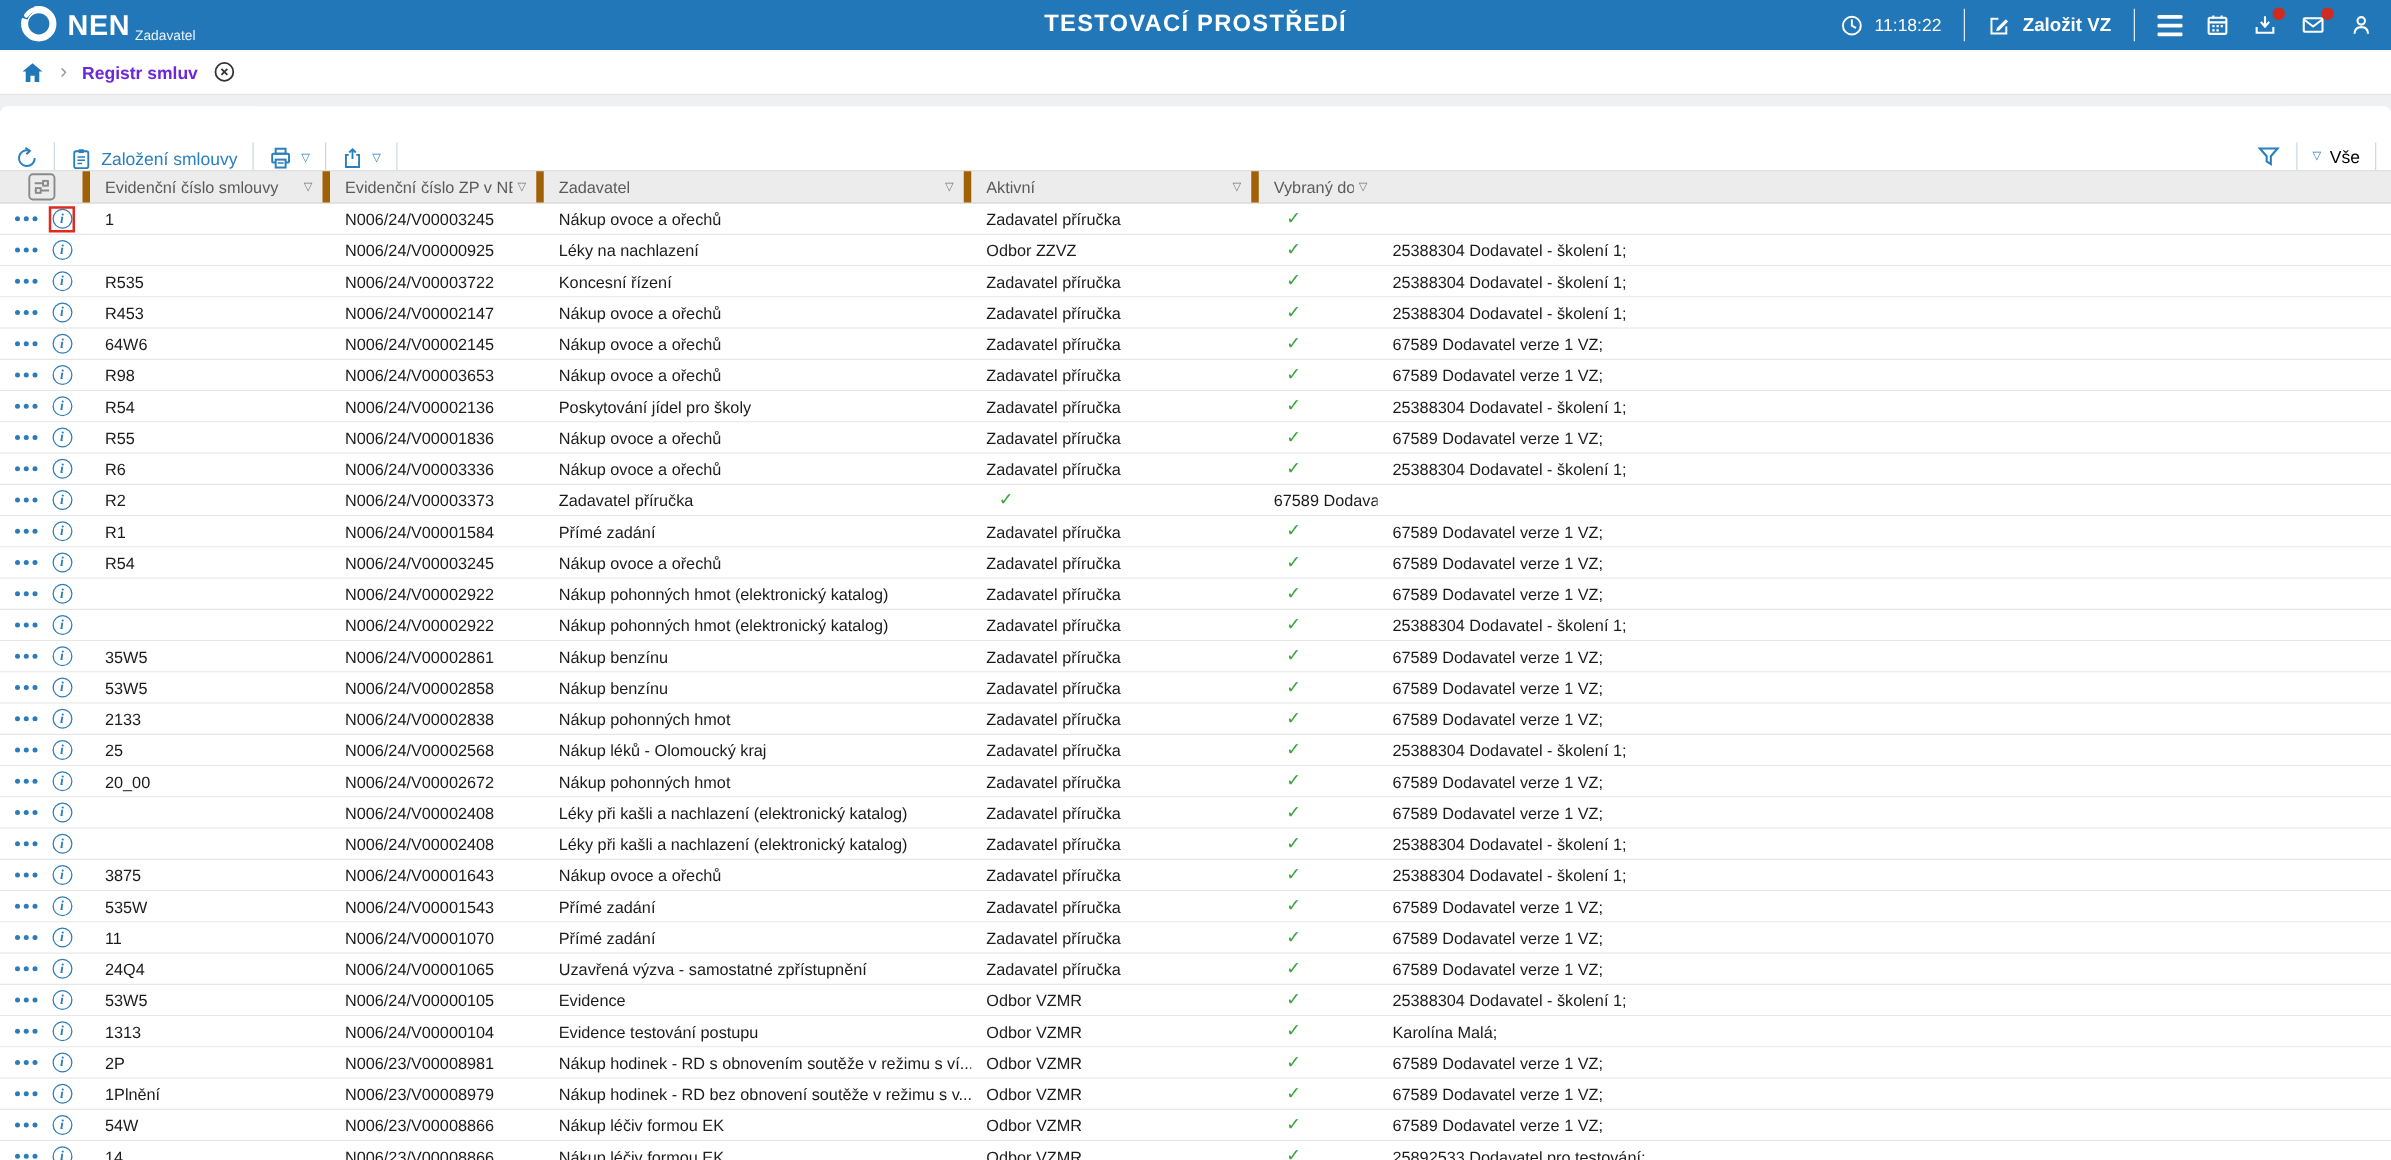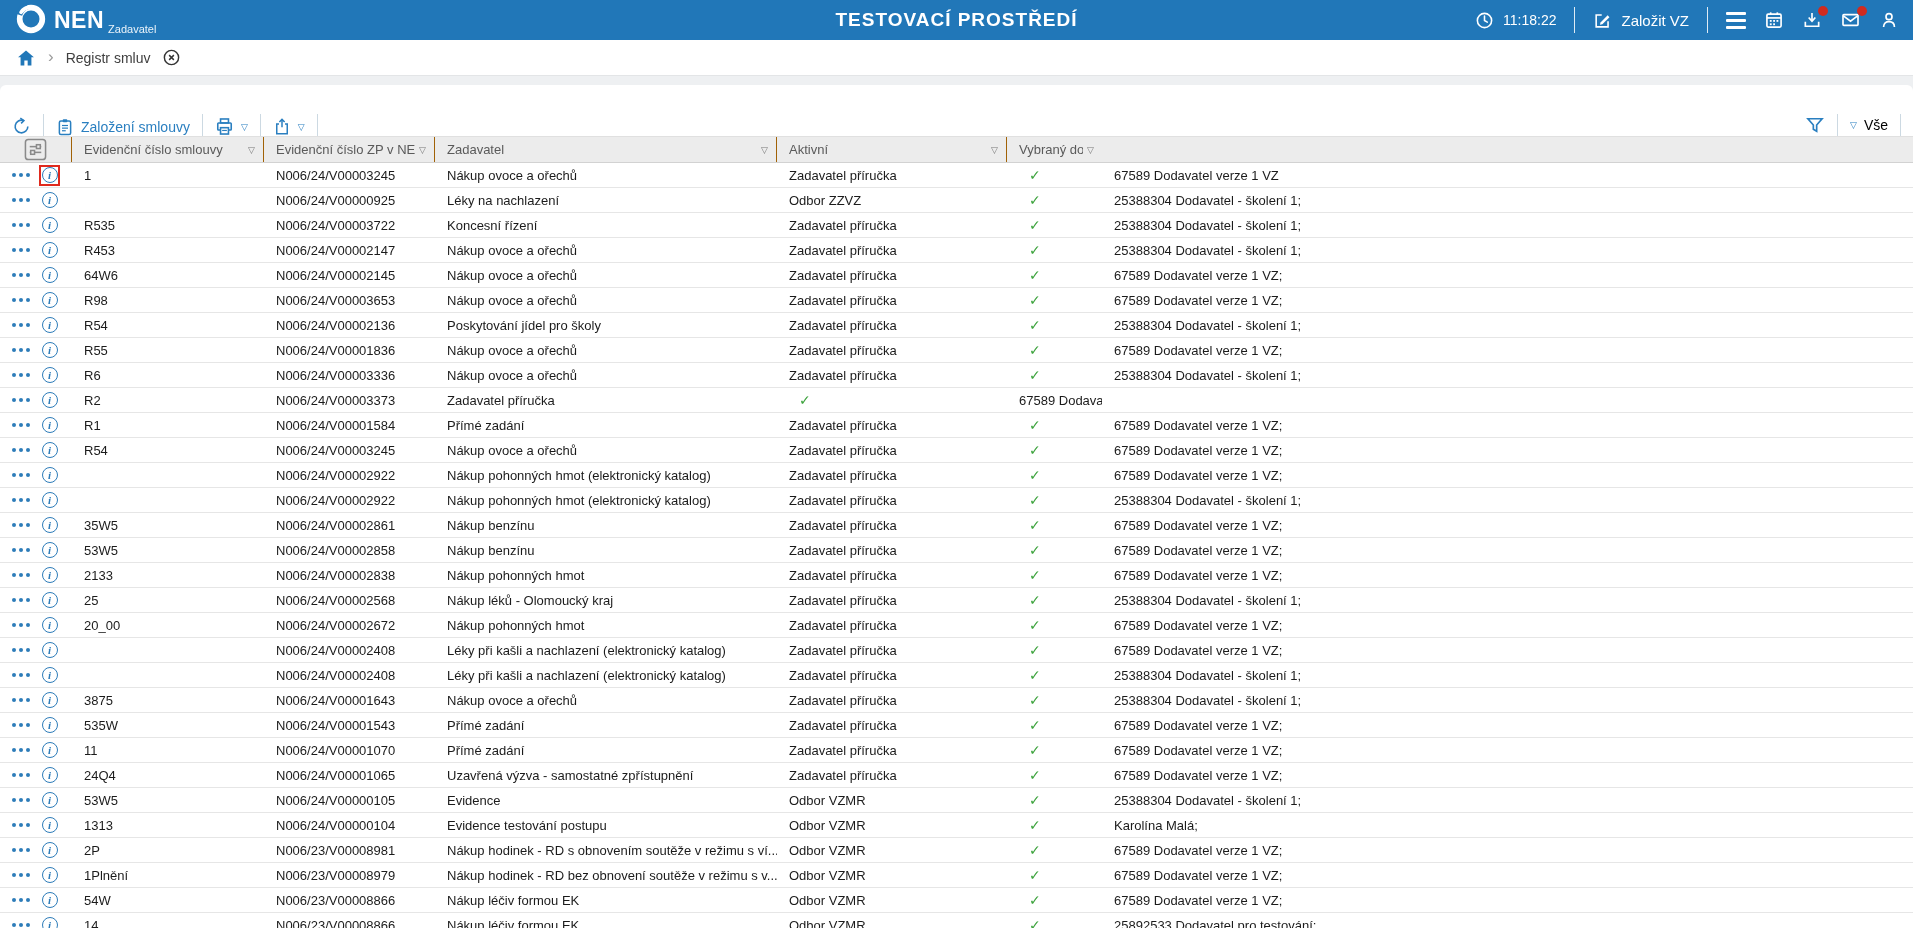--- a/index.html
+++ b/index.html
@@ -9,51 +9,51 @@
   
   .topbar { height:40px; background:#2177b8; display:flex; align-items:center;
     color:#fff; position:relative; padding:0 14px; }
   .logo-wrap { display:flex; align-items:flex-start; gap:6px; }
   .logo-text { font-size:23px; font-weight:bold; letter-spacing:0.5px; line-height:36px;}
   .logo-sub { font-size:11px; color:#eaf3fa; align-self:flex-end; margin:0 0 3px -2px; }
   .env-title { position:absolute; left:0; right:0; text-align:center; font-size:19px;
     font-weight:bold; letter-spacing:1px; pointer-events:none; }
   .topbar-right { margin-left:auto; display:flex; align-items:center; gap:18px; z-index:2; }
   .tb-item { display:flex; align-items:center; gap:9px; font-size:14px; }
-  .tb-strong { font-size:15px; font-weight:normal; }
+  .tb-strong { font-size:15px; font-weight:bold; }
   .tb-divider { width:1px; height:26px; background:rgba(255,255,255,0.85); }
   .icon-badge { position:relative; display:flex; }
   .badge-dot { position:absolute; top:-4px; right:-6px; width:10px; height:10px;
     border-radius:50%; background:#d02b20; }
   .burger { display:flex; flex-direction:column; gap:4px; }
   .burger span { width:20px; height:3px; background:#fff; border-radius:1px; }
 
   
   .breadcrumb { height:36px; background:#fff; display:flex; align-items:center;
     gap:12px; padding:0 16px; border-bottom:1px solid #e3e5e7; }
   .crumb-sep { color:#9a9a9a; font-size:17px; margin-top:-2px; }
-  .crumb-label { font-size:14px; font-weight:normal; color:#404040; }
+  .crumb-label { font-size:14px; font-weight:bold; color:#6d28d9; }
 
   
   .panel { margin-top:9px; background:#fff; border-radius:6px 6px 0 0; height:863px; }
   .toolbar { height:51px; display:flex; align-items:flex-end; padding:0 12px; gap:12px; }
   .tool-link { display:flex; align-items:center; gap:7px; color:#2a7fc0;
     font-size:14px; cursor:pointer; }
   .tool-divider { width:1px; height:22px; background:#ccd9e2; }
   .tri { font-family:"DejaVu Sans", sans-serif; font-size:9px; color:#2a7fc0; }
   .toolbar-right { margin-left:auto; display:flex; align-items:center; gap:12px; }
   .vse-label { color:#000000; font-size:14px; }
 
   
   .grid-row { display:grid;
     grid-template-columns:72px 192px 171px 342px 230px 95px 1fr; }
   .thead { height:27px; background:#ececec; border-top:1px solid #e0e0e0;
     border-bottom:1px solid #d2d2d2; }
   .th { display:flex; align-items:center; padding:0 8px 0 12px; font-size:13px;
-    color:#5a5a5a; border-right:1px solid #a16207; overflow:hidden; white-space:nowrap; }
+    color:#5a5a5a; border-right:6px solid #a16207; overflow:hidden; white-space:nowrap; }
   .th:last-child { border-right:none; }
   .th .label { flex:1 1 auto; overflow:hidden; }
   .filter-tri { font-family:"DejaVu Sans", sans-serif; font-size:9px; color:#777;
     margin-left:4px; cursor:pointer; flex:0 0 auto; }
   .filter-tri::after { content:"▽"; }
   .th-icons { justify-content:center; padding:0; }
 
   .row { height:25px; border-bottom:1px solid #e6e6e6; background:#fff; }
   .cell { display:flex; align-items:center; padding:0 10px 0 12px; font-size:13px;
     color:#1b1b1b; white-space:nowrap; overflow:hidden; font-weight:500; }
@@ -258,21 +258,20 @@
             <div class="info-circ">i</div>
           </div>
         </div>
         <div class="cell">1</div>
         <div class="cell">N006/24/V00003245</div>
         <div class="cell">Nákup ovoce a ořechů</div>
         <div class="cell">Zadavatel příručka</div>
         <div class="cell cell-active">
           <div class="check">✓</div>
         </div>
-        <div class="cell">67589 Dodavatel verze 1 VZ</div>
       </div>
       <div class="grid-row row">
         <div class="cell cell-icons">
           <div class="dots">
             <i></i>
             <i></i>
             <i></i>
           </div>
           <div class="info-wrap">
             <div class="info-circ">i</div>

